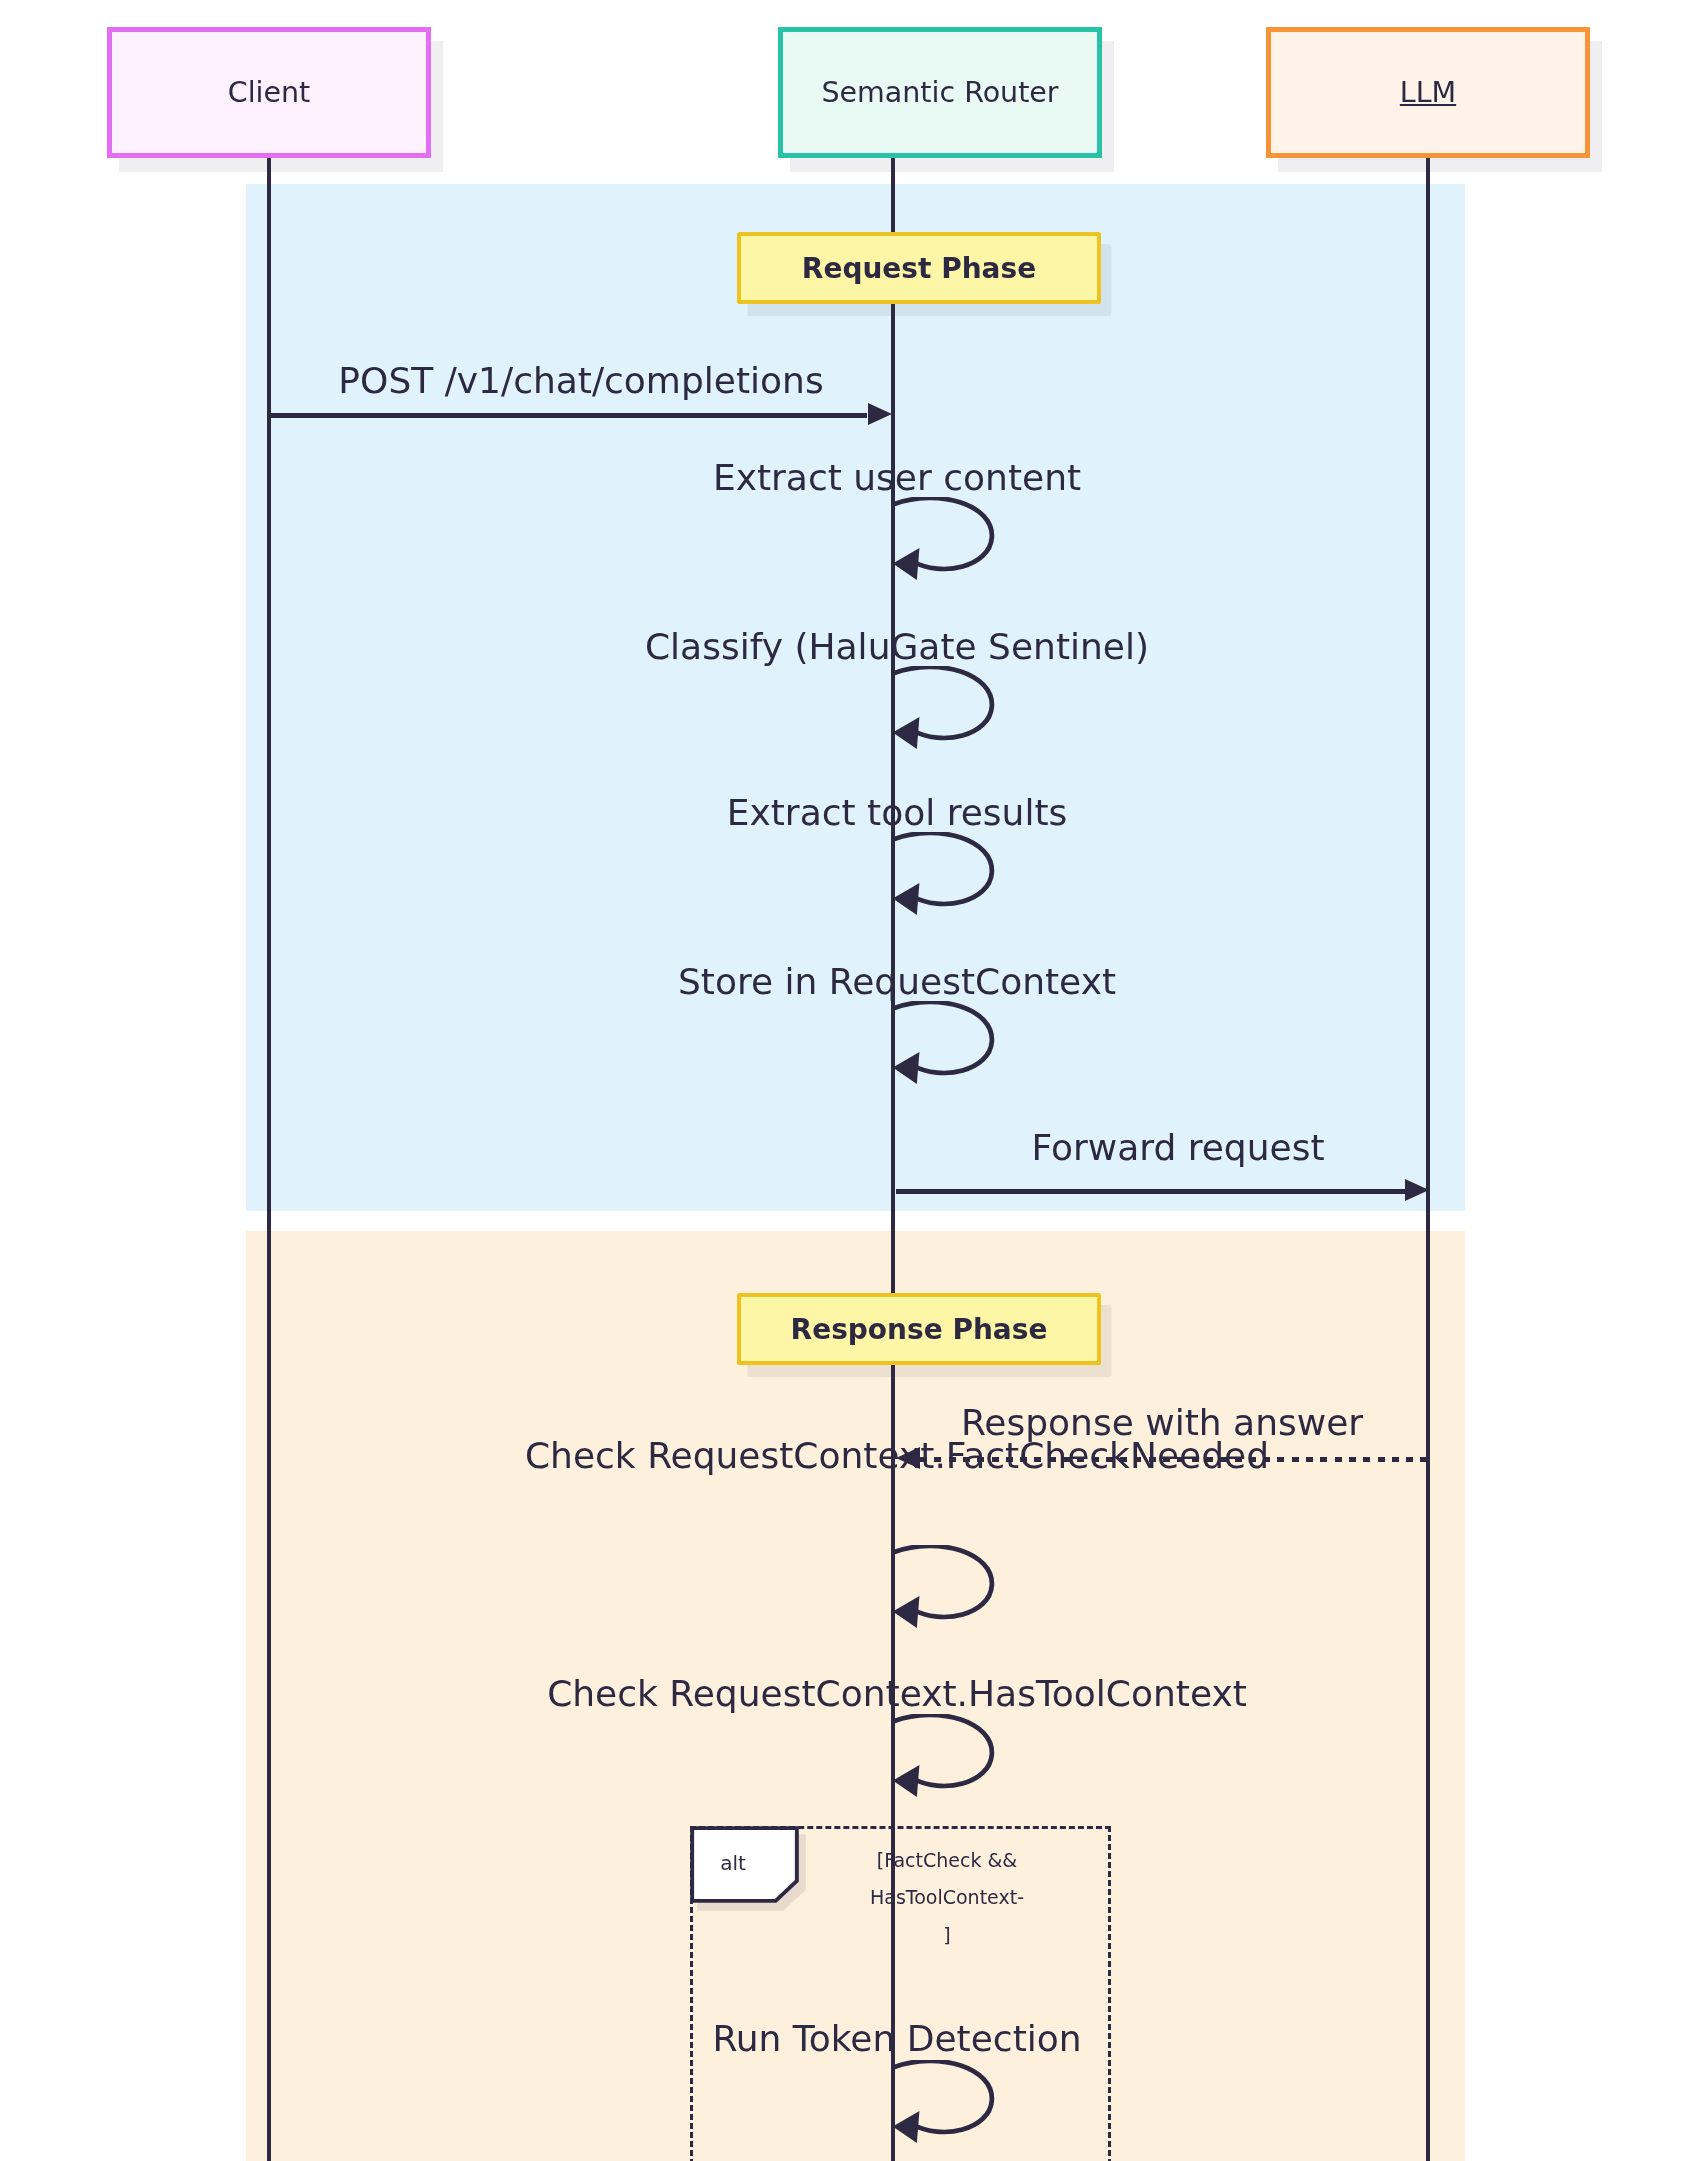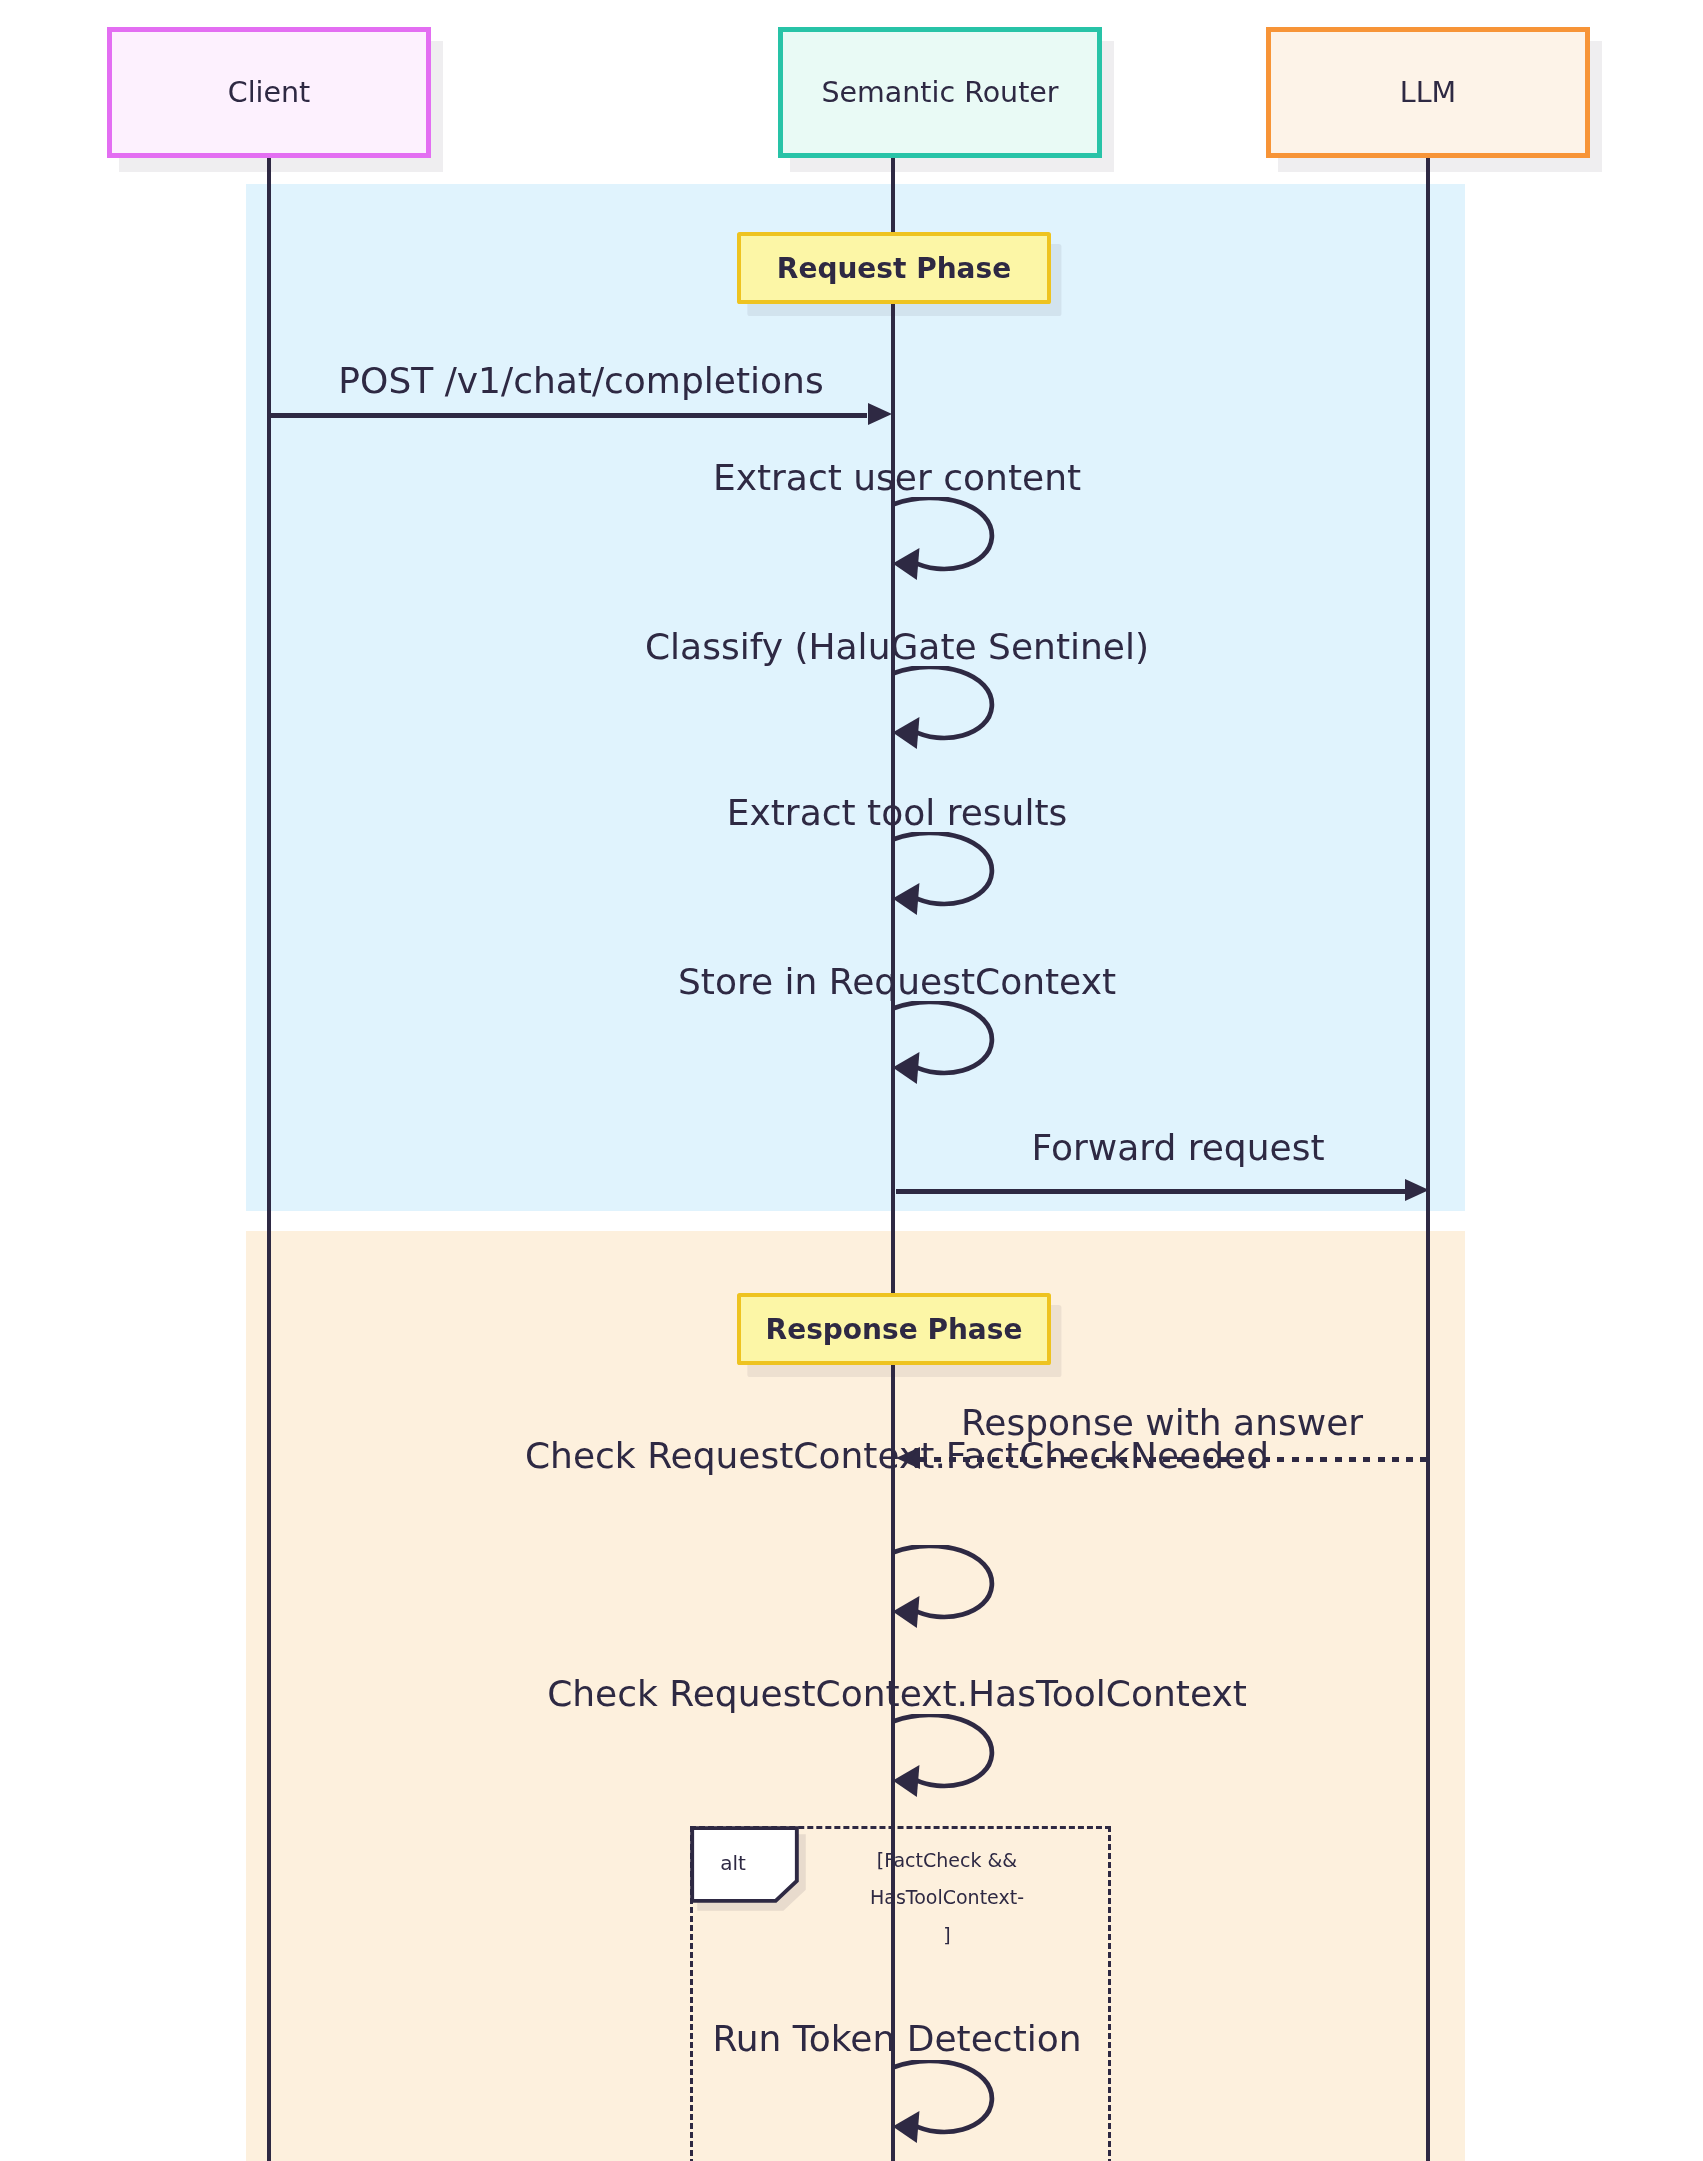--- a/index.html
+++ b/index.html
@@ -27,23 +27,23 @@
   .band.response{top:1231px;height:1829px;background:var(--orange);}
   .lifeline{position:absolute;top:158px;height:2946px;width:4.3px;background:var(--ink);}
   .actor{
     position:absolute;width:324px;height:131px;border-radius:0;
     display:flex;align-items:center;justify-content:center;
     font-size:28.5px;box-sizing:border-box;
     box-shadow:12px 14px 0 rgba(45,42,65,0.08);
   }
   .actor.client{background:var(--client-fill);border:5.6px solid var(--client-border);}
   .actor.router{background:var(--router-fill);border:5.6px solid var(--router-border);margin-left:47px;}
-  .actor.llm{background:var(--llm-fill);border:5.6px solid var(--llm-border);}
+  .actor.llm{background:var(--llm-fill);border:5.6px solid var(--llm-border);text-decoration:underline;}
   .note{
-    position:absolute;left:737px;width:314px;height:72px;box-sizing:border-box;
+    position:absolute;left:737px;width:364px;height:72px;box-sizing:border-box;
     background:var(--note-fill);border:4.3px solid var(--note-border);border-radius:2.6px;
     display:flex;align-items:center;justify-content:center;
     font-size:28px;font-weight:bold;
     box-shadow:10.4px 12px 0 rgba(45,42,65,0.08);
   }
   .msg-label{
     position:absolute;transform:translateX(-50%);
     font-size:36px;line-height:35px;white-space:nowrap;
   }
   .cond-line{

